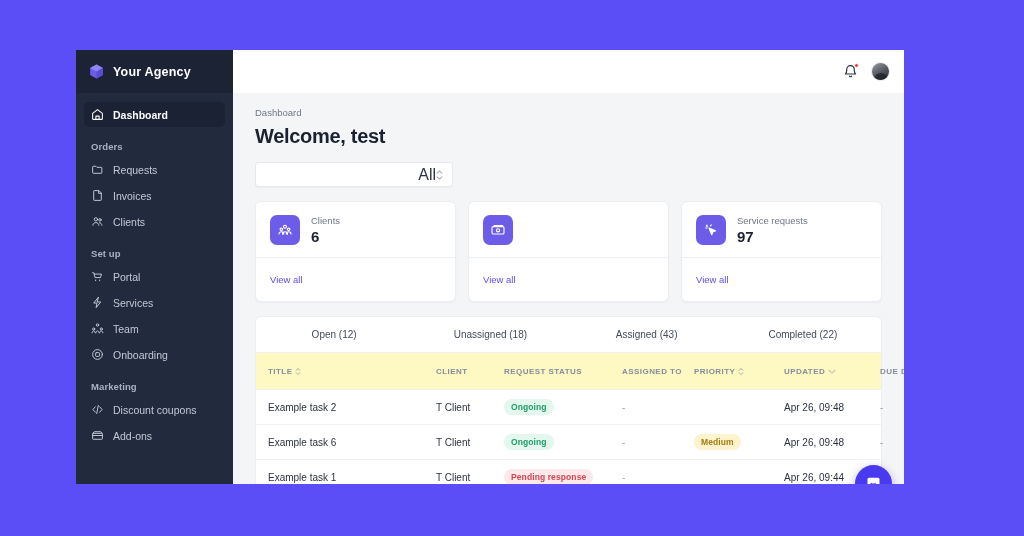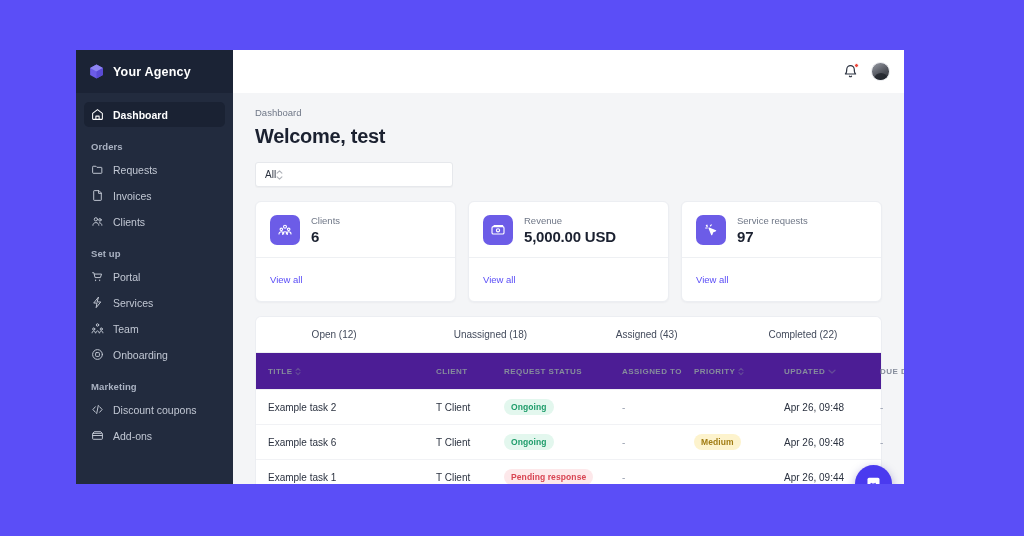--- a/index.html
+++ b/index.html
@@ -86,23 +86,23 @@
   .breadcrumb { color: #6f7787; font-size: 9.5px; margin-bottom: 7px; }
   .page-title {
     font-size: 20px; font-weight: bold; color: #1b2130;
     letter-spacing: -.3px; margin-bottom: 14px;
   }
 
   
   .select {
     width: 198px; height: 25px;
     background: #fff; border: 1px solid #e6e8ec; border-radius: 3px;
-    display: flex; align-items: center; justify-content: flex-start;
+    display: flex; align-items: center; justify-content: flex-end;
     padding: 0 9px;
-    font-size: 10px; color: #2b3240;
+    font-size: 16px; color: #2b3240;
     box-shadow: 0 1px 1px rgba(20,25,40,.03);
     margin-bottom: 14px;
   }
   .sel-chev { display:flex; flex-direction:column; gap:2px; opacity:.45; }
   .sel-chev svg { display:block; }
 
   
   .cards { display: flex; gap: 12px; margin-bottom: 14px; }
   .card {
     flex: 1 1 0; background: #fff;
@@ -133,21 +133,21 @@
   }
   .tab {
     flex: 1 1 0; text-align: center;
     font-size: 10px; color: #434b5c;
   }
 
   
   .table { background: #fff; border: 1px solid #eceef2; border-top: none; }
   .thead {
     display: flex; align-items: center;
-    background: #4c1d95;
+    background: #fef9c3;
     border-bottom: 1px solid #eef0f3;
     border-top: 1px solid #eef0f3;
     height: 38px; padding: 8px 12px;
   }
   .th {
     font-size: 8px; color: #868d9c; font-weight: bold;
     letter-spacing: .45px; text-transform: uppercase;
     display: flex; align-items: center; gap: 3px;
   }
   .tr {
@@ -372,24 +372,20 @@
 
         <div class="card">
           <div class="card-body">
             <span class="card-ico">
               <svg viewBox="0 0 24 24" fill="none" stroke="#ffffff" stroke-width="1.7" stroke-linecap="round" stroke-linejoin="round">
                   <rect x="3" y="7" width="18" height="11" rx="2"></rect>
                   <circle cx="12" cy="12.5" r="2.4"></circle>
                   <path d="M6 5.5h13"></path>
                 </svg>
             </span>
-            <div>
-              <div class="card-label">Revenue</div>
-              <div class="card-value">5,000.00 USD</div>
-            </div>
           </div>
           <div class="card-foot">View all</div>
         </div>
 
         <div class="card">
           <div class="card-body">
             <span class="card-ico">
               <svg viewBox="0 0 24 24" fill="none" stroke="#ffffff" stroke-width="1.7" stroke-linecap="round" stroke-linejoin="round">
                   <path d="M9 9l10 4.2-4.3 1.6-1.6 4.3z" fill="#ffffff"></path>
                   <path d="M6 4.5v2.2M4 9H6.2M5 5.4l1.4 1.4M12.5 4.4 11 5.9"></path>

